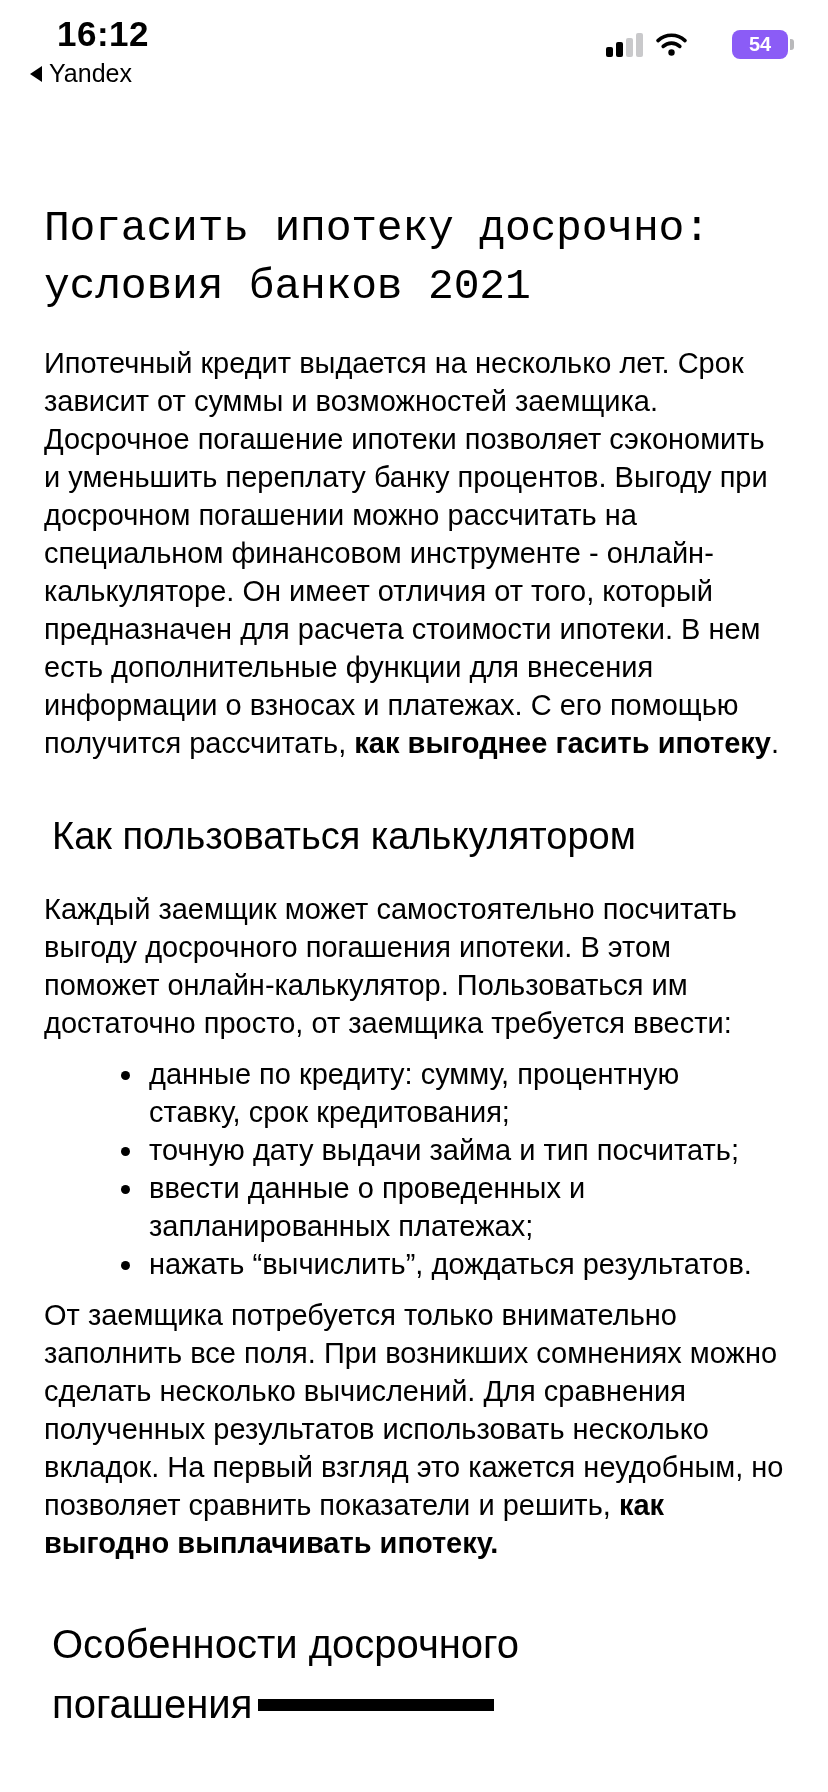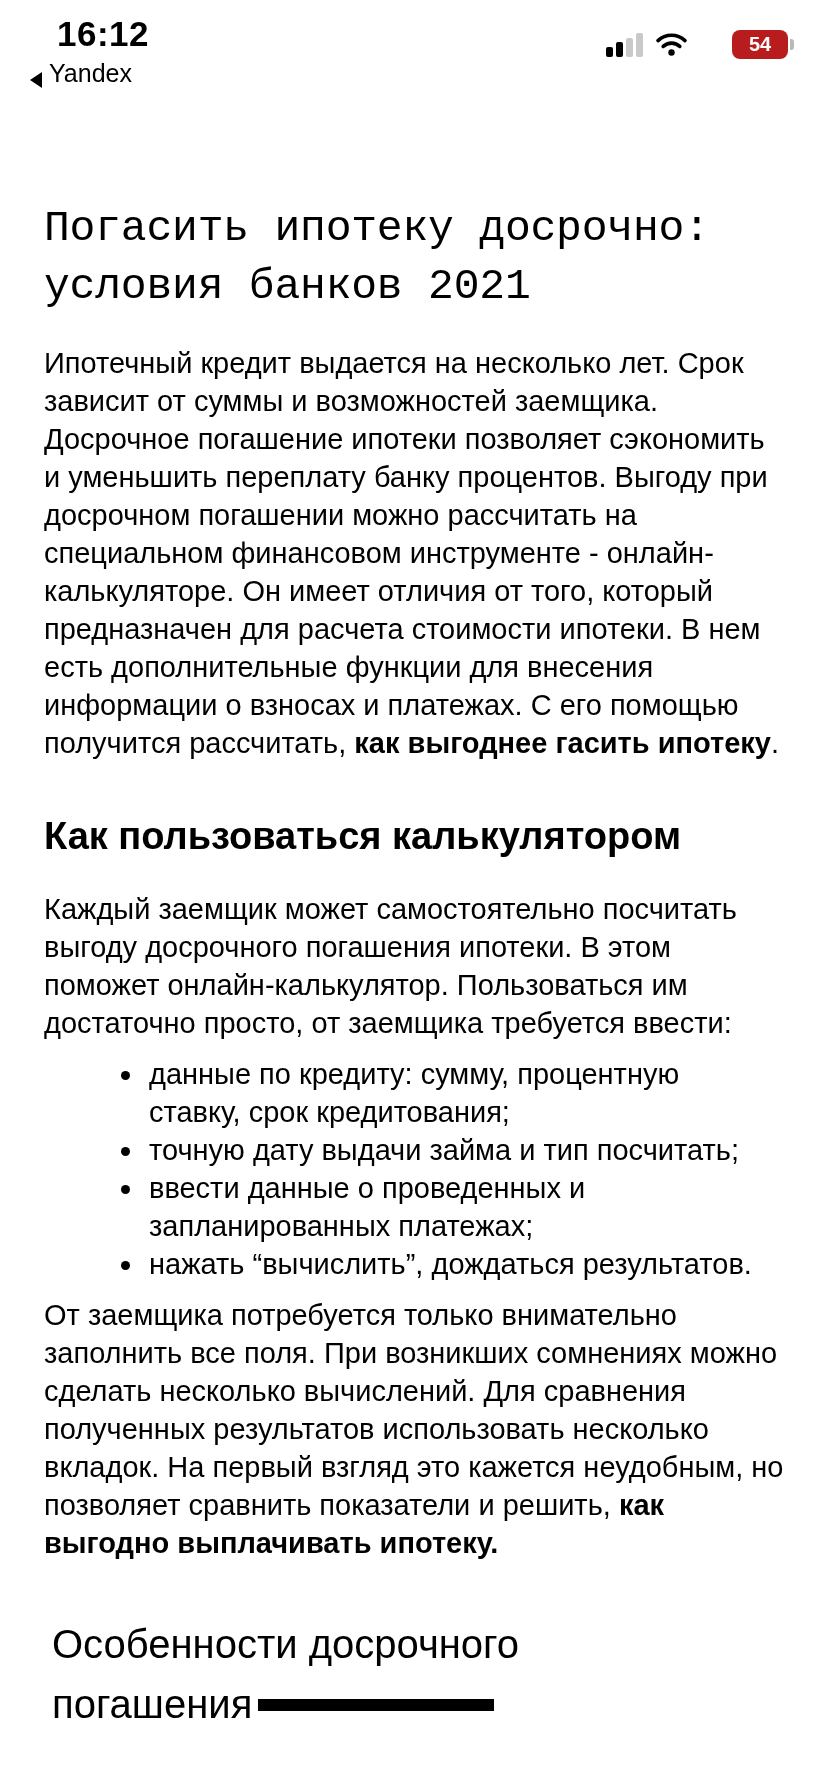--- a/index.html
+++ b/index.html
@@ -26,21 +26,21 @@
   .sb-left { display: flex; flex-direction: column; }
   .sb-time {
     font-size: 35px;
     font-weight: 700;
     letter-spacing: 0.5px;
     padding-left: 27px;
   }
   .sb-back {
     margin-top: 5px;
     display: flex;
-    align-items: flex-end;
+    align-items: center;
     gap: 7px;
     font-size: 25px;
     cursor: pointer;
   }
   .back-triangle {
     width: 0; height: 0;
     border-top: 8px solid transparent;
     border-bottom: 8px solid transparent;
     border-right: 12px solid #000;
     display: inline-block;
@@ -50,21 +50,21 @@
   .signal span { width: 7px; border-radius: 2px; display: block; }
   .signal .s1 { height: 10px; background: #000; }
   .signal .s2 { height: 15px; background: #000; }
   .signal .s3 { height: 19px; background: #c9c9cb; }
   .signal .s4 { height: 24px; background: #c9c9cb; }
   .wifi { display: block; }
   .battery { display: flex; align-items: center; }
   .battery-body {
     width: 56px; height: 29px;
     border-radius: 8px;
-    background: #b91c1c;
+    background: #8b5cf6;
     color: #ffffff;
     font-size: 20px;
     font-weight: 700;
     display: flex;
     align-items: center;
     justify-content: center;
     margin-left: 32px;
   }
   .battery-nub {
     width: 4px; height: 11px;
@@ -84,24 +84,24 @@
     white-space: pre-line;
     font-family: Liberation Mono, monospace;
   }
   .para {
     margin: 28px 0 0;
     font-size: 29px;
     line-height: 38px;
   }
   .para .bold { font-weight: 700; }
   .section-heading {
-    margin: 48px 0 0;
+    margin: 48px 8px 0;
     font-size: 38px;
     line-height: 52px;
-    font-weight: 700;
+    font-weight: 400;
   }
   .para.tight { }
   .para.flush { margin-top: 4px; }
   ul.bullets {
     margin: 13px;
     padding: 0 0 0 88px;
     font-size: 29px;
     line-height: 38px;
   }
   ul.bullets li { padding-left: 4px; }

